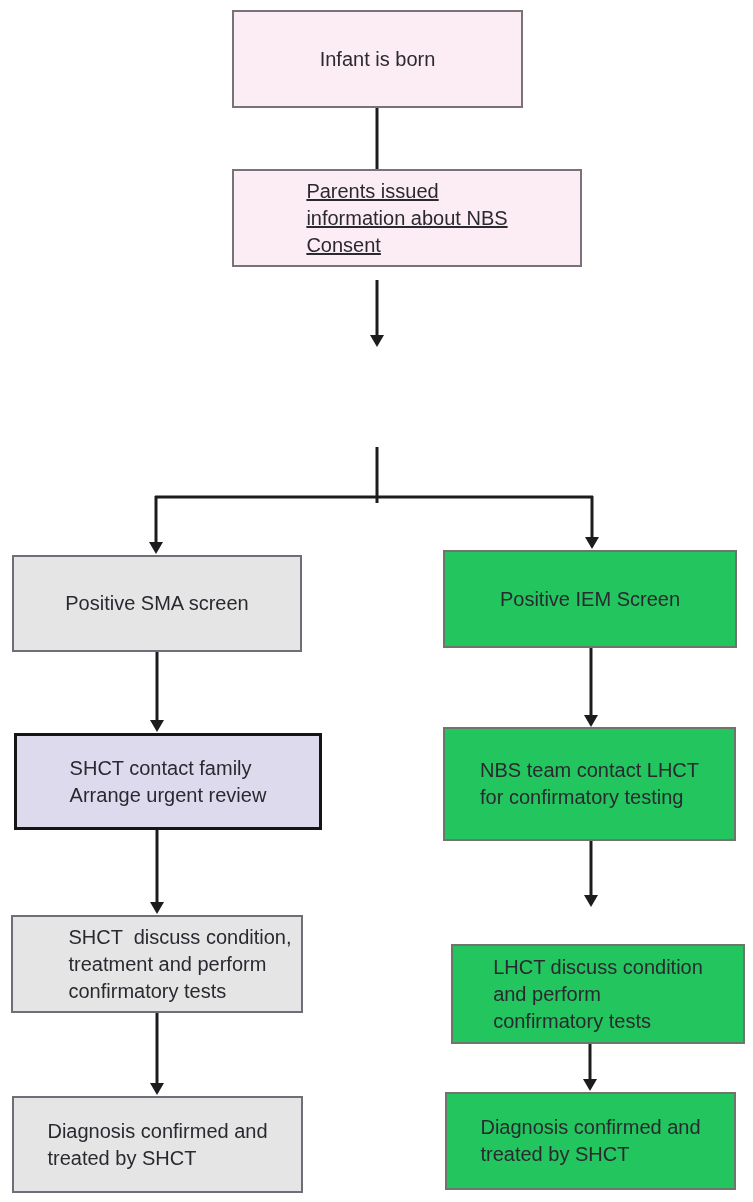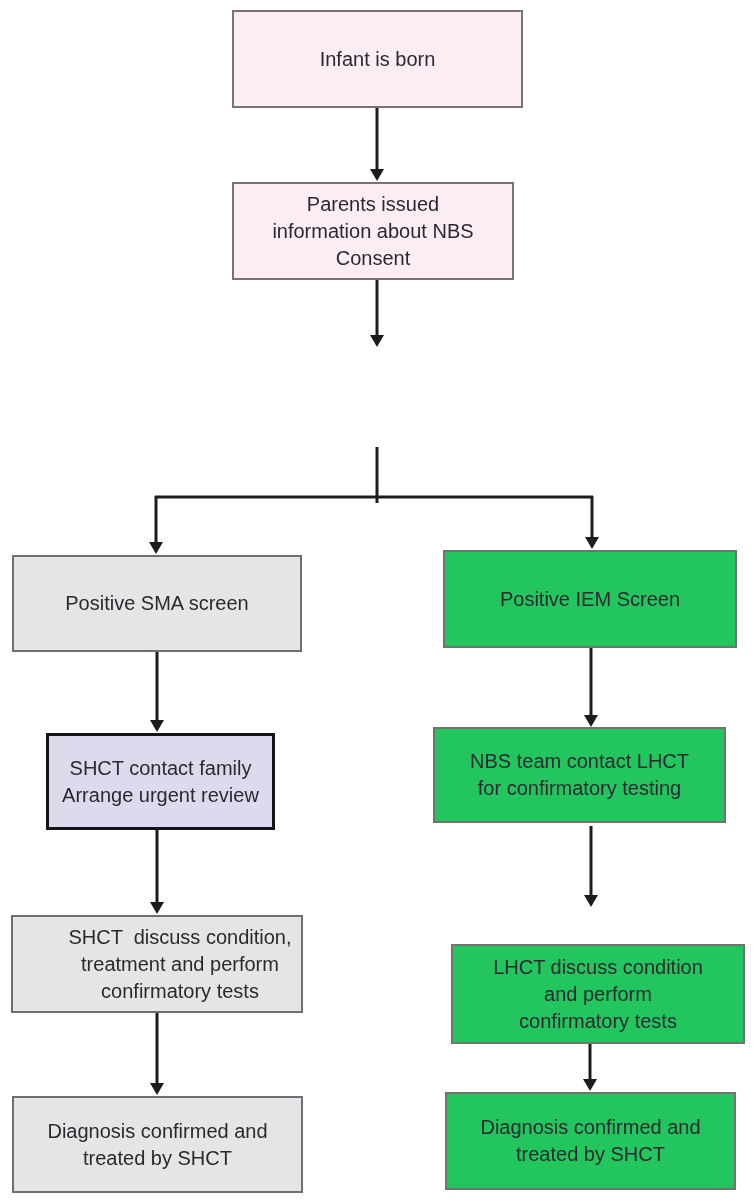--- a/index.html
+++ b/index.html
@@ -15,21 +15,20 @@
     position: absolute;
     left: 0; top: 0;
     width: 753px; height: 1202px;
   }
   .node {
     position: absolute;
     box-sizing: border-box;
     display: flex;
     align-items: center;
     justify-content: center;
-    text-align: center;
     font-size: 20px;
     line-height: 27px;
     color: #2b2930;
   }
   .node .lbl { white-space: pre-wrap; }
   .pink  { background: #fcedf4; border: 2px solid #787279; }
   .lav   { background: #e5e5e5; border: 2px solid #6f6d76; }
   .lav-strong { background: #dedaee; border: 3px solid #151517; }
   .green { background: #22c55e; border: 2px solid #6f746d; }
 </style>
@@ -87,52 +86,52 @@
     <g>
       <line x1="590" y1="1008" x2="590" y2="1080"></line>
       <polygon points="583,1079 597,1079 590,1091" stroke="none"></polygon>
     </g>
   </svg>
 
   <div class="node pink" style="left:232px; top:10px; width:291px; height:98px;">
     <span class="lbl">Infant is born</span>
   </div>
 
-  <div class="node pink" style="left:232px; top:182px; width:282px; height:98px;">
+  <div class="node pink" style="left:232px; top:169px; width:350px; height:98px;text-decoration:underline;">
     <span class="lbl">Parents issued
 information about NBS
 Consent</span>
   </div>
 
 
   <div class="node lav" style="left:12px; top:555px; width:290px; height:97px;">
     <span class="lbl">Positive SMA screen</span>
   </div>
 
-  <div class="node lav-strong" style="left:14px; top:733px; width:229px; height:97px;margin-left:32px;">
+  <div class="node lav-strong" style="left:14px; top:733px; width:308px; height:97px;">
     <span class="lbl">SHCT contact family
 Arrange urgent review</span>
   </div>
 
   <div class="node lav" style="left:11px; top:915px; width:292px; height:98px;padding-left:46px;">
     <span class="lbl">SHCT  discuss condition,
 treatment and perform
 confirmatory tests</span>
   </div>
 
   <div class="node lav" style="left:12px; top:1096px; width:291px; height:97px;">
     <span class="lbl">Diagnosis confirmed and
 treated by SHCT</span>
   </div>
 
   <div class="node green" style="left:443px; top:550px; width:294px; height:98px;">
     <span class="lbl">Positive IEM Screen</span>
   </div>
 
-  <div class="node green" style="left:433px; top:727px; width:293px; height:96px;">
+  <div class="node green" style="left:443px; top:727px; width:293px; height:114px;">
     <span class="lbl">NBS team contact LHCT
 for confirmatory testing</span>
   </div>
 
   <div class="node green" style="left:451px; top:908px; width:294px; height:100px;margin-top:36px;">
     <span class="lbl">LHCT discuss condition
 and perform
 confirmatory tests</span>
   </div>
 

